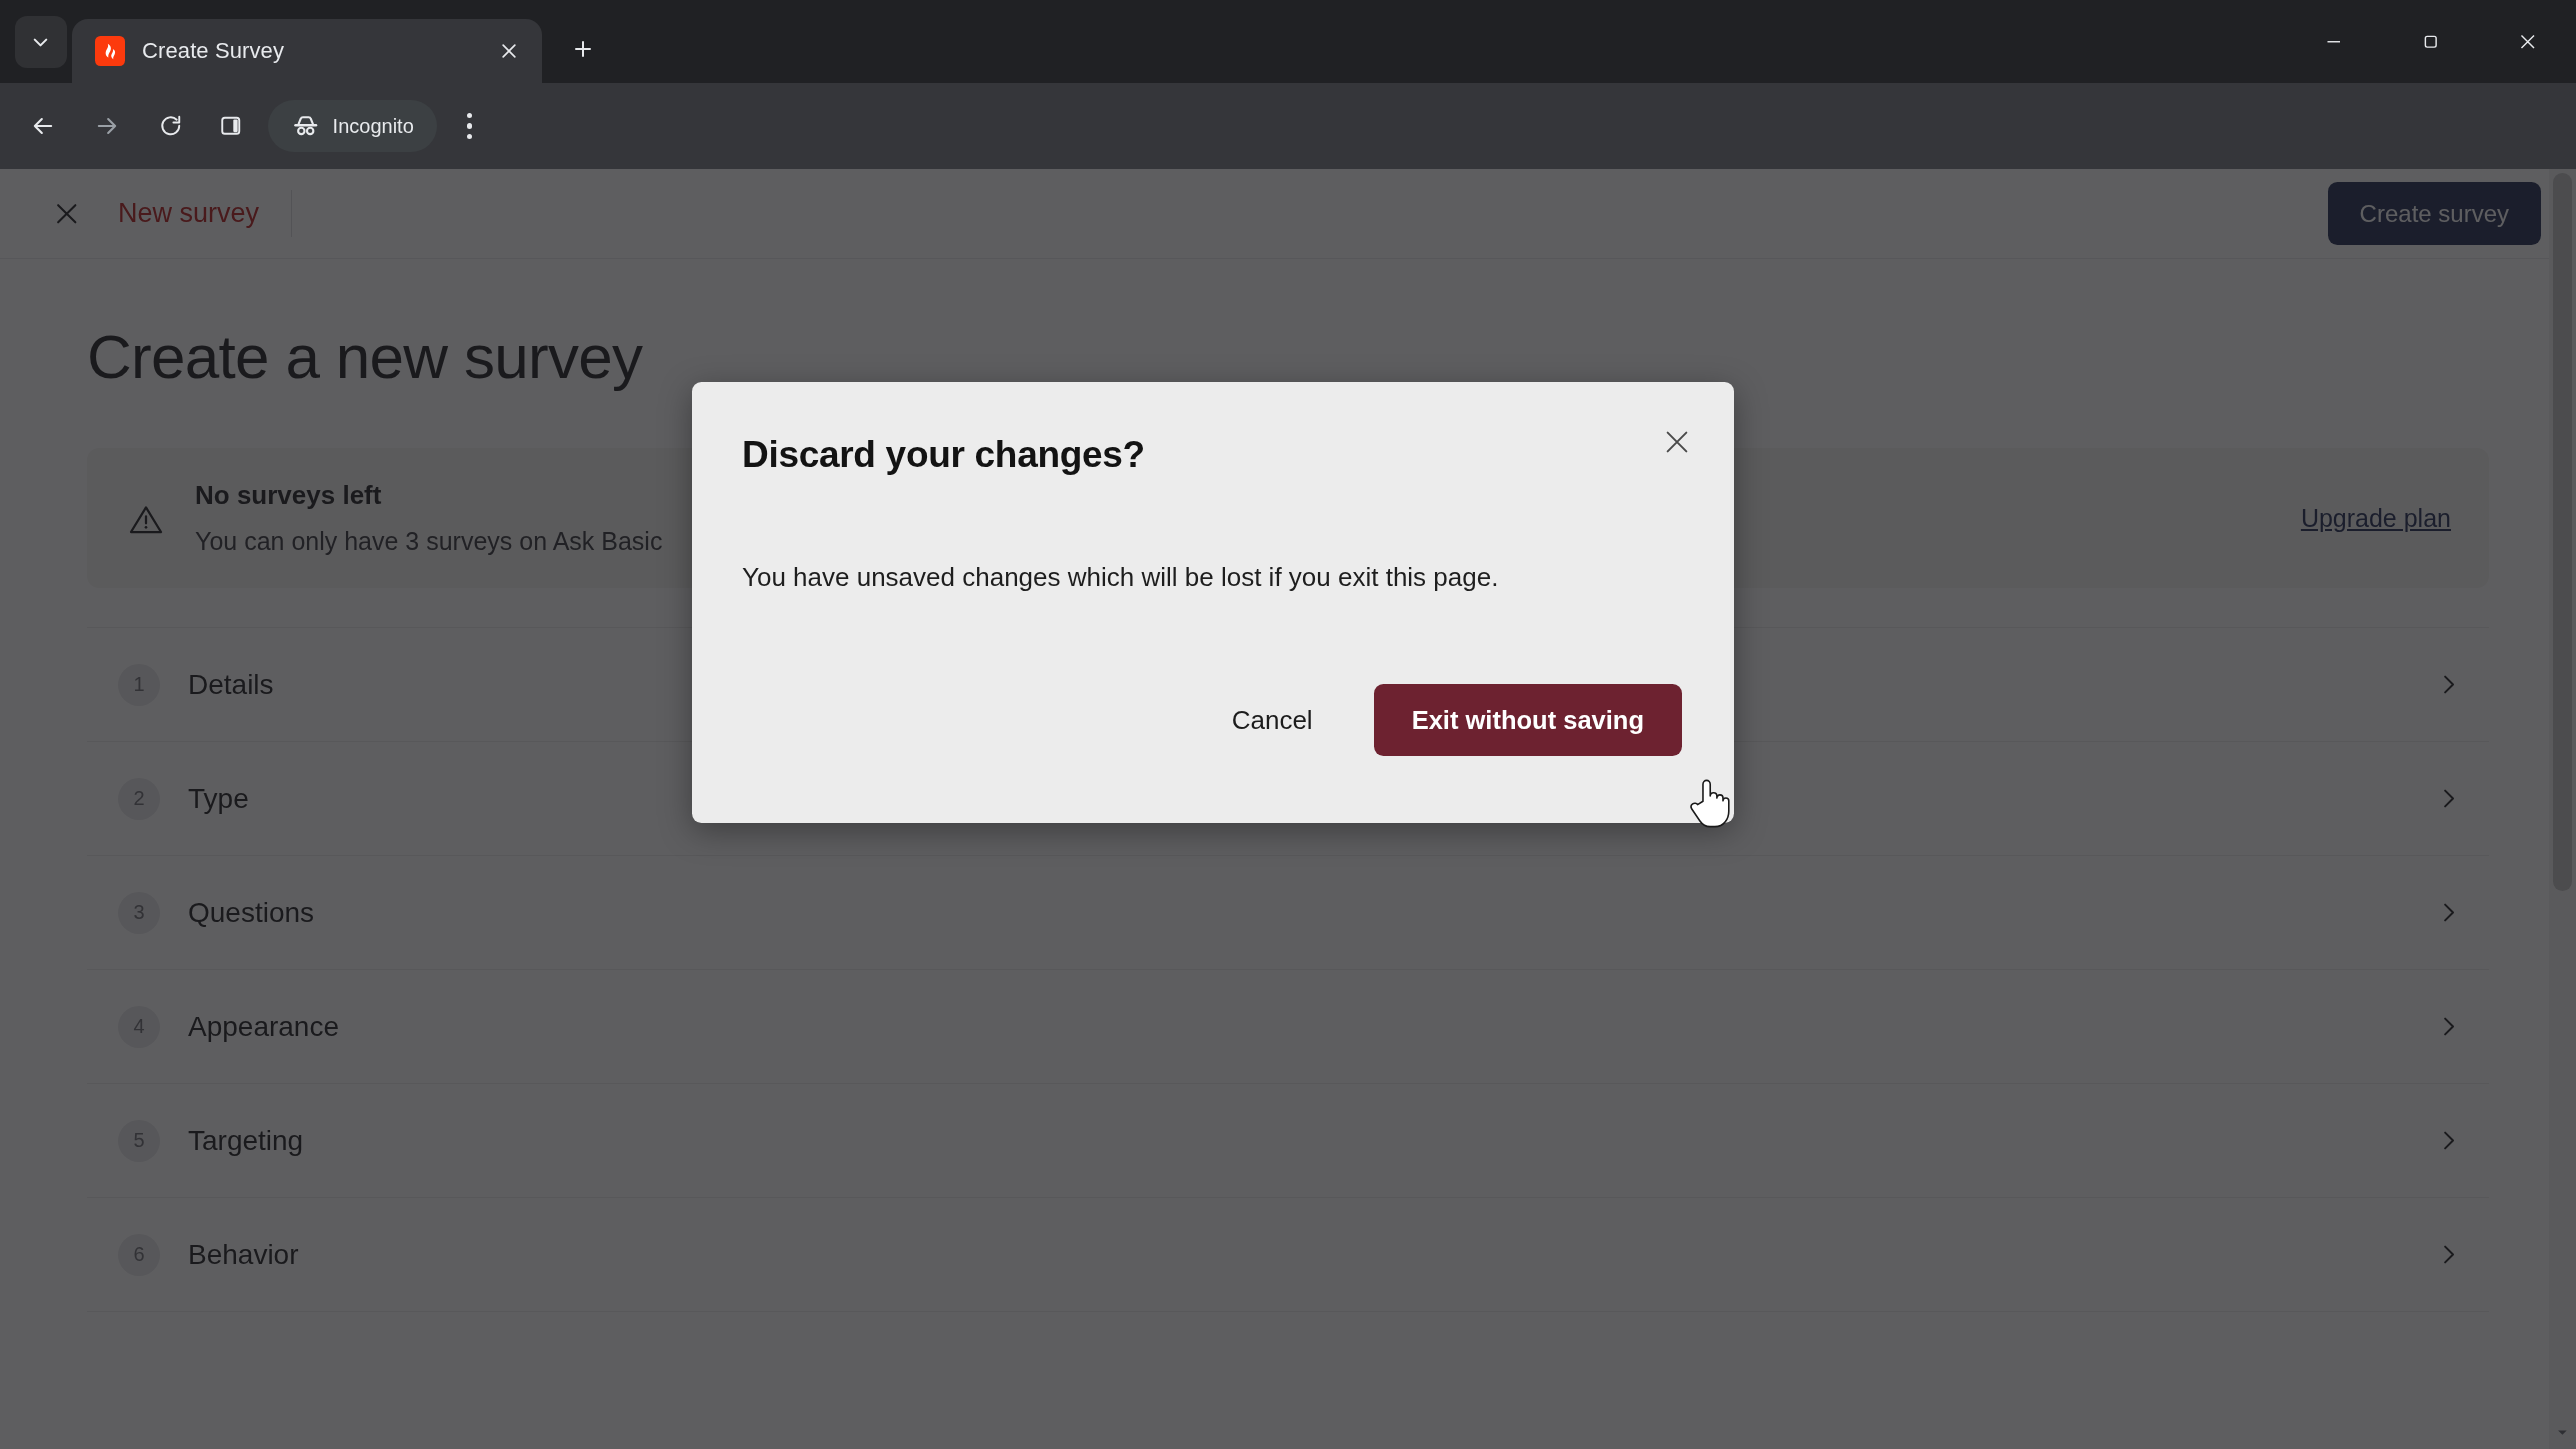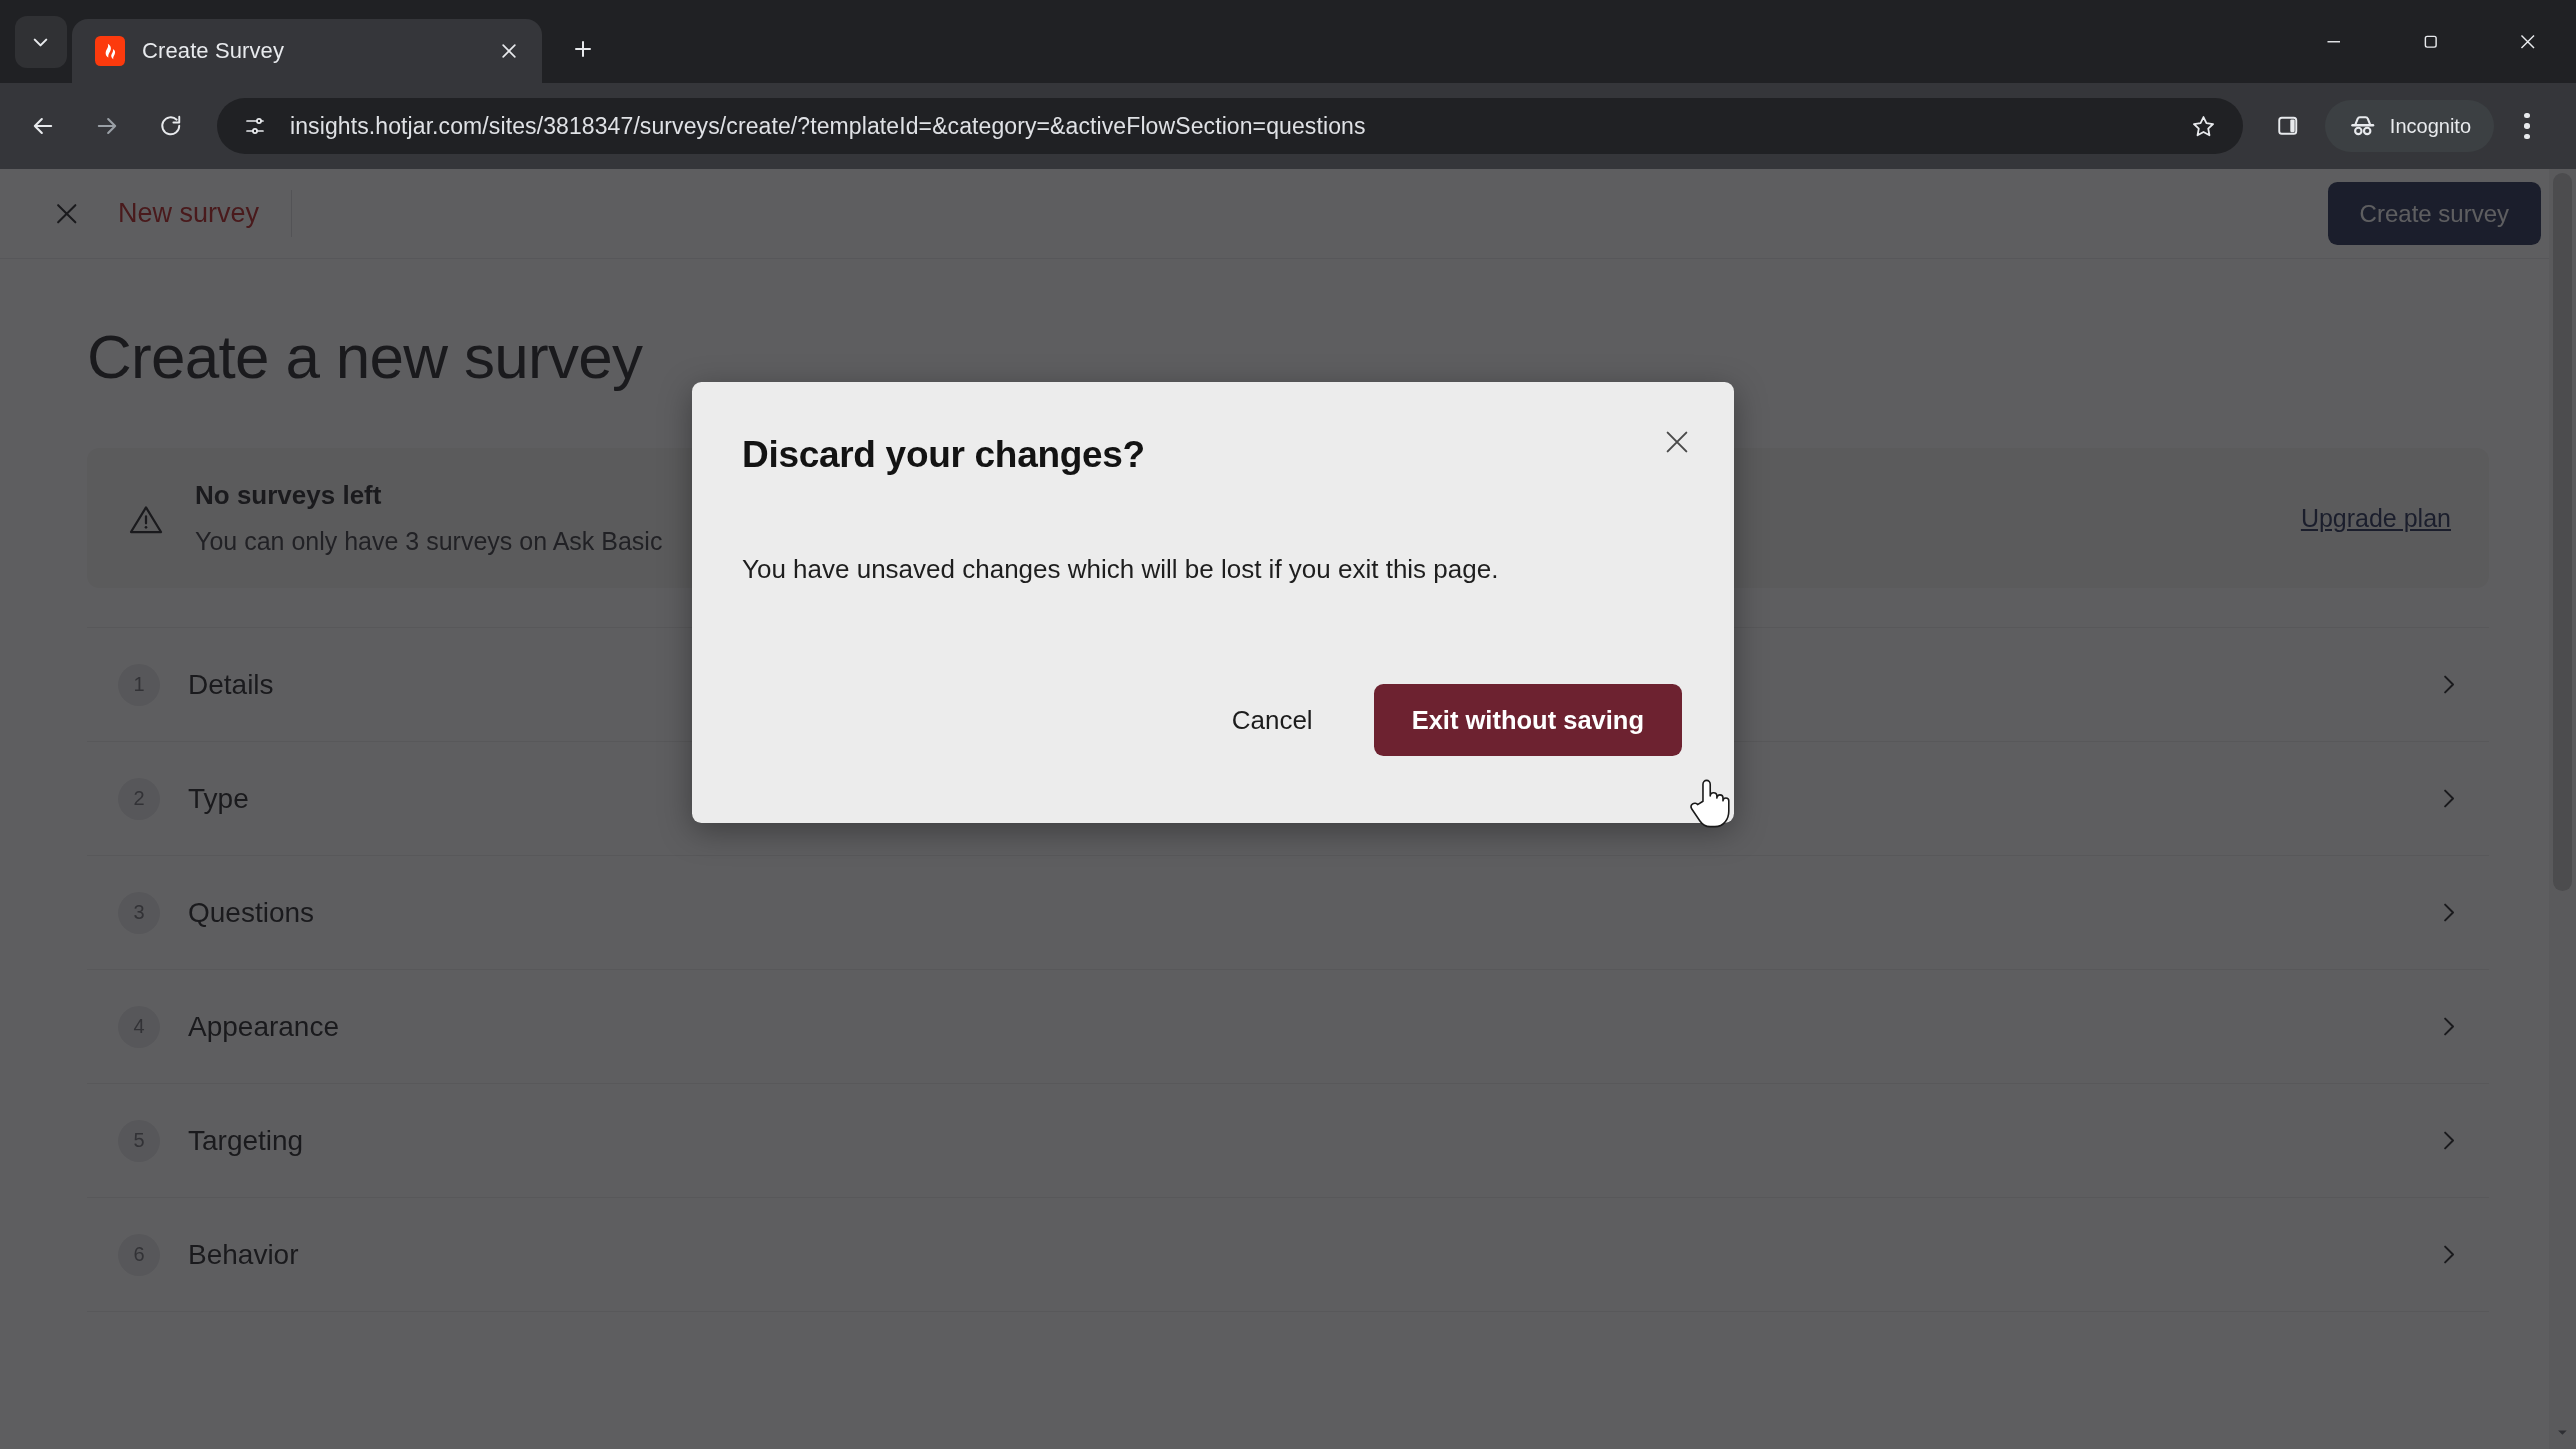--- a/index.html
+++ b/index.html
@@ -442,21 +442,21 @@
     left: 50px;
     top: 52px;
     font-size: 37px;
     color: #131313;
     font-weight: 700;
     letter-spacing: -0.3px;
   }
   .modal-body {
     position: absolute;
     left: 50px;
-    top: 172px;
+    top: 180px;
     font-size: 26px;
     color: #1e1e1e;
   }
   .modal-actions {
     position: absolute;
     right: 52px;
     bottom: 67px;
     display: flex;
     align-items: center;
   }
@@ -549,35 +549,20 @@
           <path d="M5 12h14M13 6l6 6-6 6" fill="none" stroke="#9aa0a6" stroke-width="1.8" stroke-linecap="round" stroke-linejoin="round"></path>
         </svg>
     </div>
     <div class="navbtn reload">
       <svg viewBox="0 0 24 24">
           <path d="M20 12a8 8 0 1 1-2.4-5.7" fill="none" stroke="#e8eaed" stroke-width="1.8" stroke-linecap="round"></path>
           <path d="M20 3.5V9h-5.5" fill="none" stroke="#e8eaed" stroke-width="1.8" stroke-linecap="round" stroke-linejoin="round"></path>
         </svg>
     </div>
 
-    <div class="omnibox">
-      <span class="omni-icon">
-        <svg viewBox="0 0 24 24">
-            <path d="M4 7h10M18 7h2M4 17h6M14 17h6" stroke="#e8eaed" stroke-width="1.7" stroke-linecap="round"></path>
-            <circle cx="16" cy="7" r="2.1" fill="none" stroke="#e8eaed" stroke-width="1.7"></circle>
-            <circle cx="12" cy="17" r="2.1" fill="none" stroke="#e8eaed" stroke-width="1.7"></circle>
-          </svg>
-      </span>
-      <span class="omni-url">insights.hotjar.com/sites/3818347/surveys/create/?templateId=&amp;category=&amp;activeFlowSection=questions</span>
-      <span class="omni-star">
-        <svg viewBox="0 0 24 24">
-            <path d="M12 3.6l2.6 5.4 5.9.8-4.3 4.1 1.1 5.9-5.3-2.9-5.3 2.9 1.1-5.9L3.5 9.8l5.9-.8z" fill="none" stroke="#e8eaed" stroke-width="1.6" stroke-linejoin="round"></path>
-          </svg>
-      </span>
-    </div>
 
     <div class="tb-icon">
       <svg viewBox="0 0 24 24">
           <rect x="4" y="4.5" width="16" height="15" rx="2.4" fill="none" stroke="#e8eaed" stroke-width="1.8"></rect>
           <rect x="14.4" y="6" width="4.1" height="12" rx="1" fill="#e8eaed"></rect>
         </svg>
     </div>
 
     <div class="incognito-pill">
       <svg viewBox="0 0 24 24">

